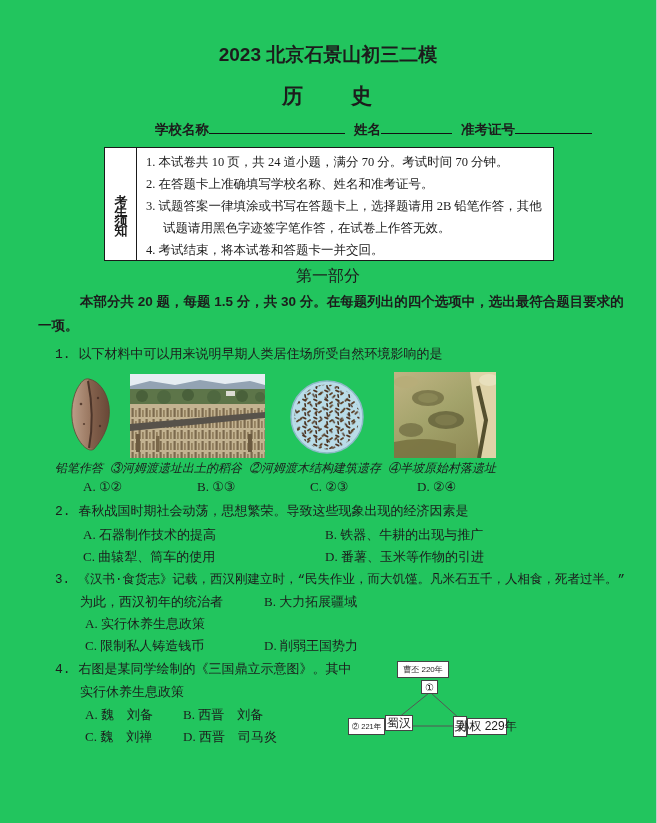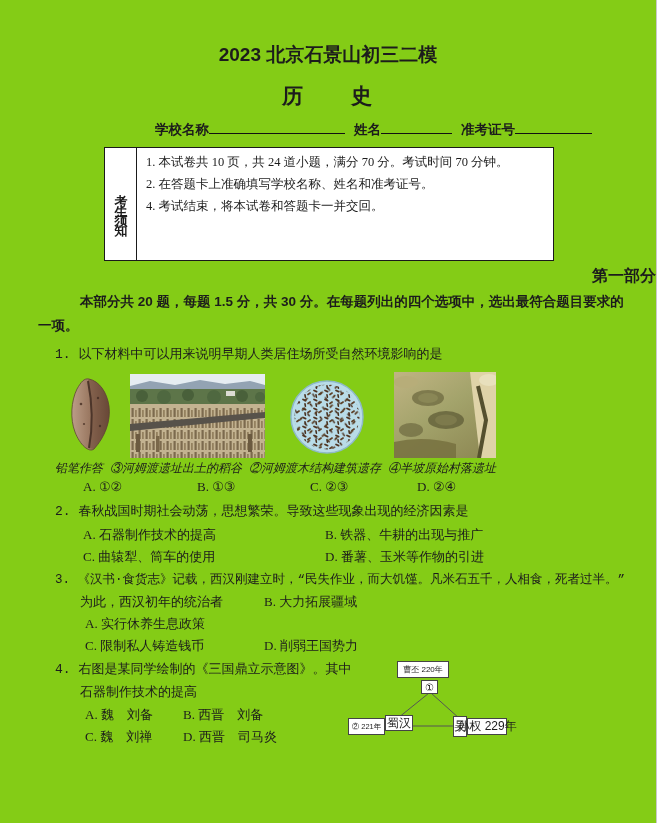--- a/index.html
+++ b/index.html
@@ -1,17 +1,17 @@
 <!DOCTYPE html>
 <html><head>
 <meta charset="utf-8">
 <style>
   html,body { margin:0; padding:0; background:#ffffff; }
   .page {
-    position:relative; width:657px; height:823px; background:#84cc16;
+    position:relative; width:657px; height:823px; background:#22c55e;
     font-family:"Liberation Serif", serif; color:#1c1c1c;
     overflow:hidden; border-right:1px solid #c9c9c9; box-sizing:border-box;
   }
   .abs { position:absolute; }
   .sans { font-family:"Liberation Sans", sans-serif; }
   .nowrap { white-space:nowrap; }
 
   .title { top:42px; left:0; width:100%; text-align:center; font-size:19px; font-weight:bold; }
   .subject { top:82px; left:0; width:100%; text-align:center; font-size:21px; font-weight:bold; letter-spacing:2px; }
 
@@ -19,21 +19,21 @@
   .blank { display:inline-block; border-bottom:1.6px solid #111; height:13px; vertical-align:baseline; }
   .blank.w1 { width:136px; } .blank.w2 { width:71px; } .blank.w3 { width:77px; }
   .gap { margin-left:9px; }
 
   .notice { top:147px; left:104px; width:450px; height:114px; border:1.6px solid #1a1a1a; display:flex; box-sizing:border-box; background:#fff; }
   .notice-side { width:31px; border-right:1.6px solid #1a1a1a; display:flex; align-items:center; justify-content:center; }
   .notice-side span { writing-mode:vertical-lr; font-family:"Liberation Sans",sans-serif; font-weight:bold; font-size:13px; letter-spacing:10px; }
   .notice-body { flex:1; padding:3px 8px 0 9px; font-size:12.5px; line-height:22px; }
   .notice-item { padding-left:17px; text-indent:-17px; }
 
-  .section-heading { top:266px; left:0; width:100%; text-align:right; font-size:16px; font-weight:bold; }
+  .section-heading { top:266px; left:0; width:100%; text-align:center; font-size:16px; font-weight:normal; }
   .intro1 { top:293px; left:80px; font-size:13.5px; font-weight:bold; }
   .intro2 { top:317px; left:38px; font-size:13.5px; font-weight:bold; }
 
   .stem { font-size:13px;font-family:Liberation Mono, monospace; }
   .opt  { font-size:13px; }
 
   .fig { position:absolute; }
   .fig svg { display:block; width:100%; height:100%; }
   .captions { top:460px; left:55px; width:445px; display:flex; gap:7px; font-size:12px; font-style:italic; white-space:nowrap; }
 
@@ -53,20 +53,21 @@
     <span>学校名称</span><span class="blank w1"></span><span class="gap">姓名</span><span class="blank w2"></span><span class="gap">准考证号</span><span class="blank w3"></span>
   </div>
 
   <div class="abs notice">
     <div class="notice-side">
         <span>考生须知</span>
       </div>
     <div class="notice-body">
       <div class="notice-item">1. 本试卷共 10 页，共 24 道小题，满分 70 分。考试时间 70 分钟。</div>
       <div class="notice-item">2. 在答题卡上准确填写学校名称、姓名和准考证号。</div>
+      <div class="notice-item">3. 试题答案一律填涂或书写在答题卡上，选择题请用 2B 铅笔作答，其他试题请用黑色字迹签字笔作答，在试卷上作答无效。</div>
       <div class="notice-item">4. 考试结束，将本试卷和答题卡一并交回。</div>
     </div>
   </div>
 
   <div class="abs section-heading sans">第一部分</div>
   <div class="abs intro1 sans nowrap">本部分共 20 题，每题 1.5 分，共 30 分。在每题列出的四个选项中，选出最符合题目要求的</div>
   <div class="abs intro2 sans nowrap">一项。</div>
 
   <div class="abs stem nowrap" style="left:55px; top:345px;">1. 以下材料中可以用来说明早期人类居住场所受自然环境影响的是</div>
 
@@ -178,21 +179,21 @@
   <span class="abs opt" style="left:325px; top:548px;">D. 番薯、玉米等作物的引进</span>
 
   <div class="abs stem nowrap" style="left:55px; top:571px; font-size:12.5px;">3. 《汉书·食货志》记载，西汉刚建立时，“民失作业，而大饥馑。凡米石五千，人相食，死者过半。”</div>
   <div class="abs stem nowrap" style="left:80px; top:593px;">为此，西汉初年的统治者</div>
   <span class="abs opt" style="left:85px;  top:615px;">A. 实行休养生息政策</span>
   <span class="abs opt" style="left:264px; top:593px;">B. 大力拓展疆域</span>
   <span class="abs opt" style="left:85px;  top:637px;">C. 限制私人铸造钱币</span>
   <span class="abs opt" style="left:264px; top:637px;">D. 削弱王国势力</span>
 
   <div class="abs stem nowrap" style="left:55px; top:660px;">4. 右图是某同学绘制的《三国鼎立示意图》。其中</div>
-  <div class="abs stem nowrap" style="left:80px; top:683px;">石器制作技术的提高</div>
+  <div class="abs stem nowrap" style="left:80px; top:683px;">实行休养生息政策</div>
   <span class="abs opt" style="left:85px;  top:706px;">A. 魏　刘备</span>
   <span class="abs opt" style="left:183px; top:706px;">B. 西晋　刘备</span>
   <span class="abs opt" style="left:85px;  top:728px;">C. 魏　刘禅</span>
   <span class="abs opt" style="left:183px; top:728px;text-align:right;">D. 西晋　司马炎</span>
 
   <div class="abs diagram">
     <svg class="dg-lines" width="180" height="100" xmlns="http://www.w3.org/2000/svg">
       <line x1="89" y1="38" x2="58" y2="63" stroke="#555" stroke-width="1"></line>
       <line x1="91" y1="38" x2="120" y2="64" stroke="#555" stroke-width="1"></line>
       <line x1="72" y1="71" x2="114" y2="71" stroke="#555" stroke-width="1"></line>

